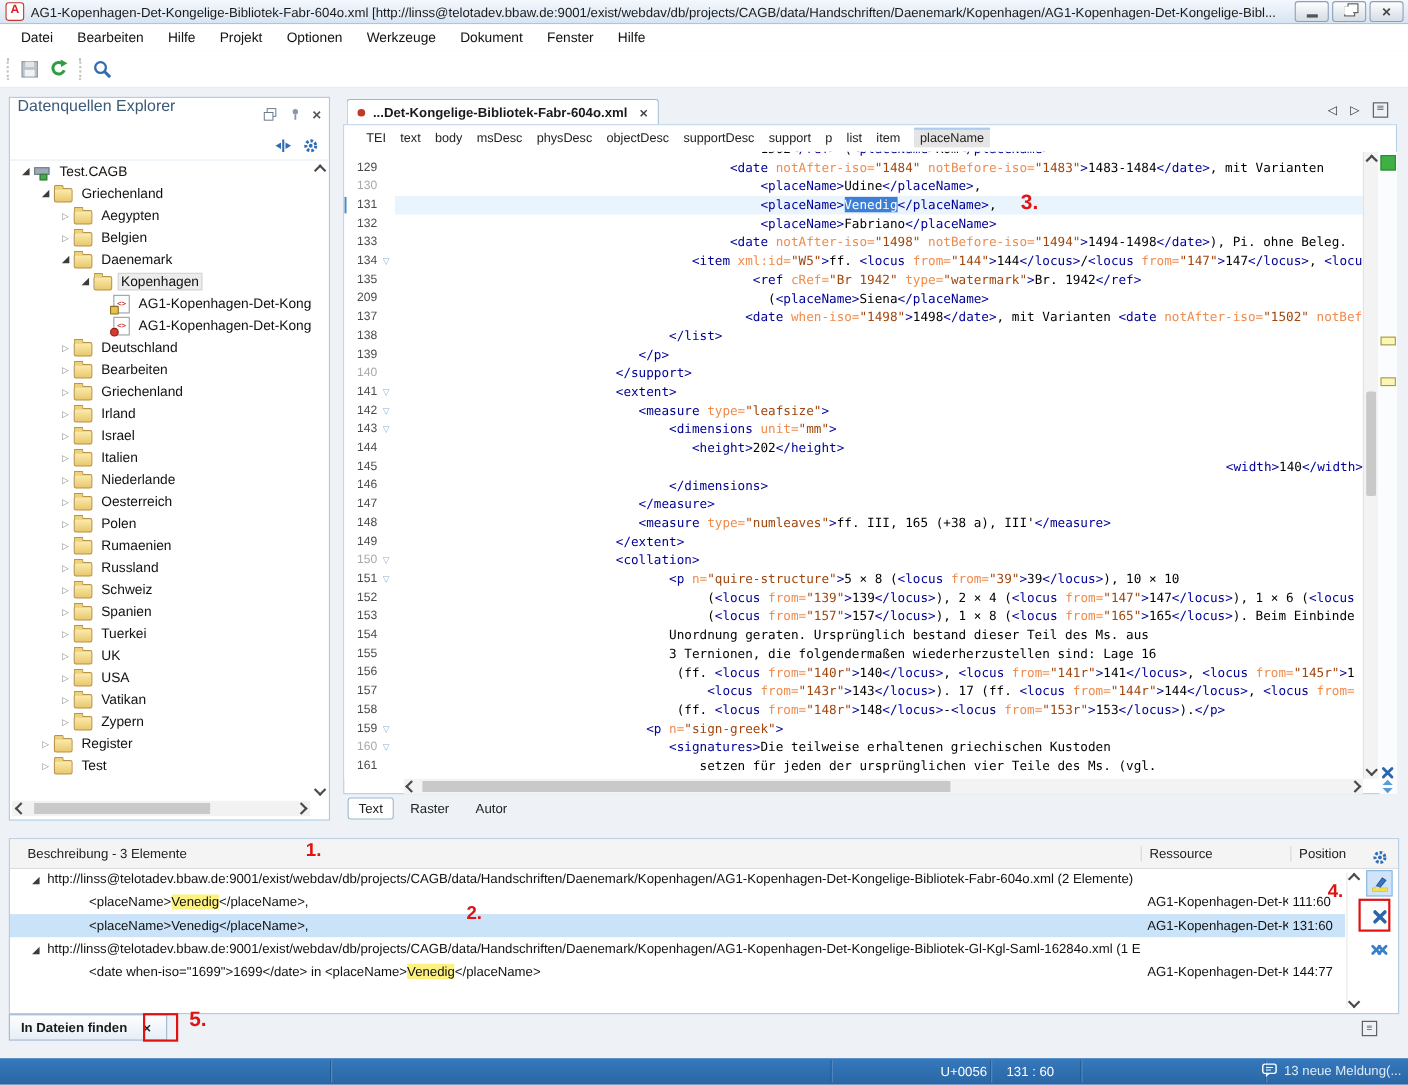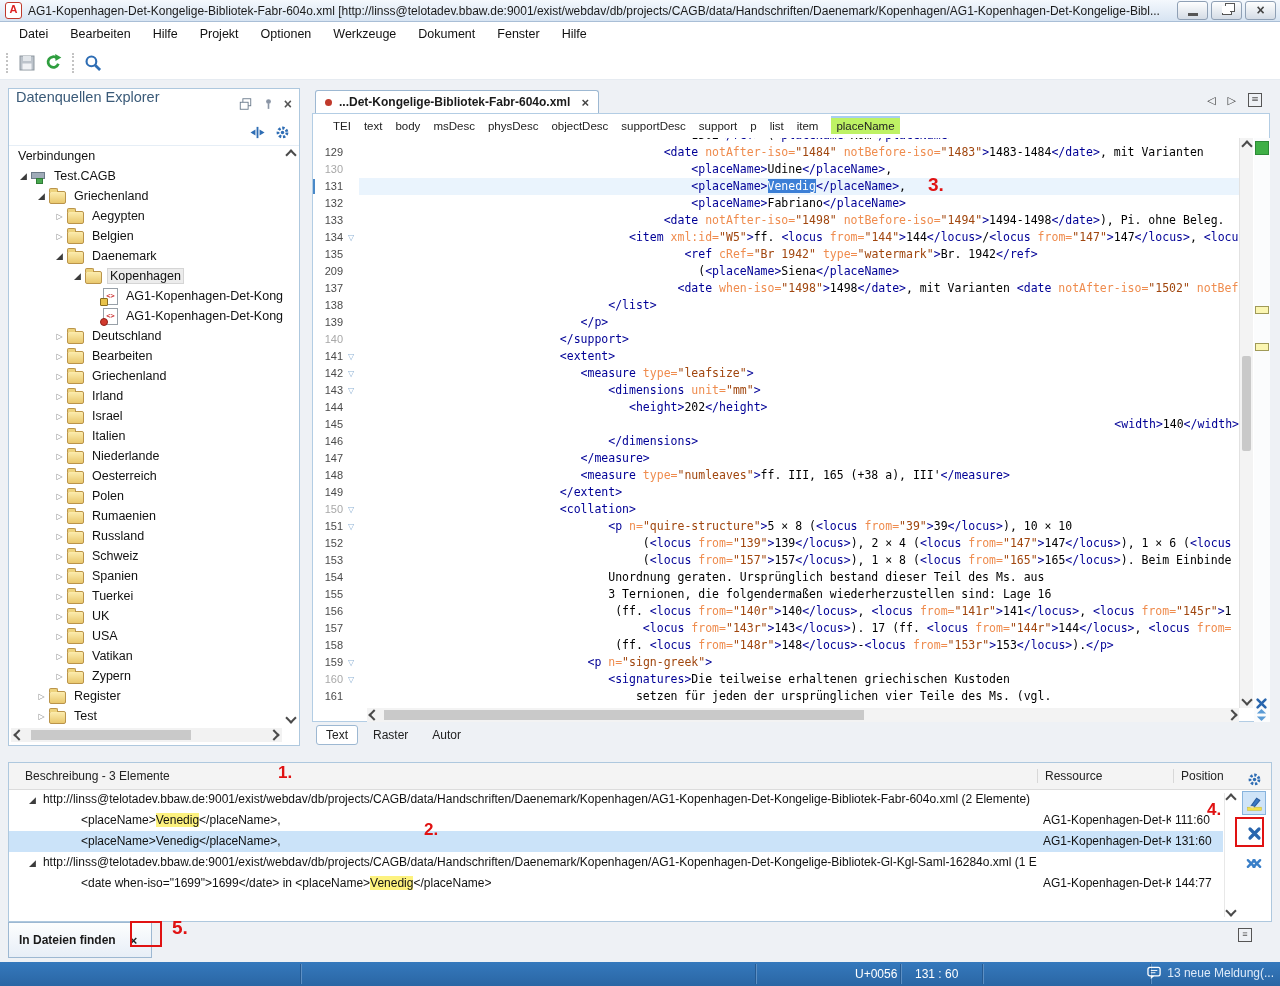--- a/index.html
+++ b/index.html
@@ -76,21 +76,21 @@
   .mod-dot{width:7px;height:7px;border-radius:50%;background:#c0392b;flex:none}
   .etab-label{font-size:12px;font-weight:bold;color:#1a1a1a;white-space:nowrap}
   .tab-close{color:#444;font-size:13px;font-weight:bold;margin-left:4px}
   .tab-nav{position:absolute;right:8px;top:5px;display:flex;gap:12px;align-items:center;color:#333;
     font-family:"DejaVu Sans",sans-serif;font-size:11px}
   .doclines{width:12px;height:12px;border:1px solid #555;font-size:9px;line-height:11px;text-align:center;color:#555}
   .editor-group{position:absolute;left:312px;top:113px;width:958px;height:609px;background:#fff;
     border:1px solid #b3cde4;box-sizing:border-box}
   .breadcrumb{height:24px;display:flex;align-items:center;padding-left:20px;gap:13px;font-size:11.5px;color:#222;
     background:#fff}
-  .bc.active{background:#bef264;box-shadow:0 -2px 0 #a8cdf0;padding:2px 5px}
+  .bc.active{background:#e5e5e5;box-shadow:0 -2px 0 #a8cdf0;padding:2px 5px}
   .code-area{position:absolute;left:0;top:24px;width:926px;height:570px;overflow:hidden;background:#fff}
   .code-line{height:17px;display:flex;white-space:pre;font-family:"DejaVu Sans Mono",monospace;
     font-size:11.5px;line-height:17px;position:relative}
   .code-line.partial{margin-top:-11px}
   .ln{width:30px;flex:none;text-align:right;color:#4a4a4a;font-size:11px;font-family:"Liberation Sans",sans-serif}
   .ln.dim{color:#a8a8a8}
   .fold{width:16px;flex:none;text-align:center;color:#8fb2d4;font-size:8px;font-family:"DejaVu Sans",sans-serif}
   .ct{flex:1;padding-left:14px;overflow:hidden}
   .code-line.current .ct{background:#eaf4fd}
   .code-line.current::before{content:'';position:absolute;left:0;top:1px;bottom:1px;width:2px;background:#4a89c8}
@@ -129,21 +129,21 @@
   .gmark{font-family:"DejaVu Sans",sans-serif;font-size:9px;color:#3c3c3c;margin-right:7px}
   .hl{background:#fdf27f}
   .res-row .resource{position:absolute;left:1034px;width:128px;top:3px;overflow:hidden}
   .res-row .pos{position:absolute;left:1166px;width:48px;top:3px}
   .res-vscroll{position:absolute;right:34px;top:30px;bottom:4px;width:13px;display:flex;flex-direction:column;
     justify-content:space-between;align-items:center;padding:2px 0;box-sizing:border-box;border-left:1px solid #e8e8e8}
   .res-strip{position:absolute;right:0;top:0;width:33px;bottom:0}
   .strip-btn{position:absolute;left:4px;width:24px;height:24px;display:flex;align-items:center;justify-content:center}
   .strip-btn.selected{background:#cfe4f8;border:1px solid #88b4dd;box-sizing:border-box}
   
-  .bottom-tab{position:absolute;left:8px;top:922px;height:36px;display:flex;align-items:center;gap:10px;
+  .bottom-tab{position:absolute;left:8px;top:922px;height:24px;display:flex;align-items:center;gap:10px;
     padding:0 10px;background:linear-gradient(#fdfefe,#e7eef7);border:1px solid #9db8d2;
     font-weight:bold;font-size:12px;color:#1a1a1a;box-sizing:border-box}
   .bt-close{font-weight:bold;color:#222;font-size:13px;padding:0 4px}
   .res-doc-icon{position:absolute;left:1238px;top:928px}
   .statusbar{position:absolute;left:0;top:962px;width:1280px;height:24px;
     background:linear-gradient(#3579bd,#2a66a4);color:#fff;font-size:12px}
   .sb-sep{position:absolute;top:2px;bottom:2px;width:0;border-left:1px solid #255a92;border-right:1px solid #5e90c4}
   .sb-uni{position:absolute;left:855px;top:5px}
   .sb-cur{position:absolute;left:915px;top:5px}
   .sb-msg{position:absolute;right:6px;top:4px;display:flex;gap:5px;align-items:center;color:#ddeaf8}
@@ -226,21 +226,20 @@
       <line x1="8" y1="2" x2="8" y2="14" stroke="#2e6db4" stroke-width="2"></line>
       <polygon points="0.5,8 5.8,4.8 5.8,11.2" fill="#2e6db4"></polygon>
       <polygon points="15.5,8 10.2,4.8 10.2,11.2" fill="#2e6db4"></polygon>
     </svg>
     <svg width="15" height="15" viewBox="0 0 14 14">
       <circle cx="7" cy="7" r="4.2" fill="none" stroke="#2e6db4" stroke-width="2.6" stroke-dasharray="2.2 1.6"></circle>
       <circle cx="7" cy="7" r="1.6" fill="#2e6db4"></circle>
     </svg>
   </div>
   <div class="tree">
-    <div class="tree-root">Verbindungen</div>
   <div class="tree-row" style="padding-left: 6px;">
         <span class="mark e">◢</span>
         <span class="ic ic-conn"></span>
         <span class="tree-label">Test.CAGB</span>
       </div>
       <div class="tree-row" style="padding-left: 24px;">
         <span class="mark e">◢</span>
         <span class="ic ic-folder"></span>
         <span class="tree-label">Griechenland</span>
       </div>

